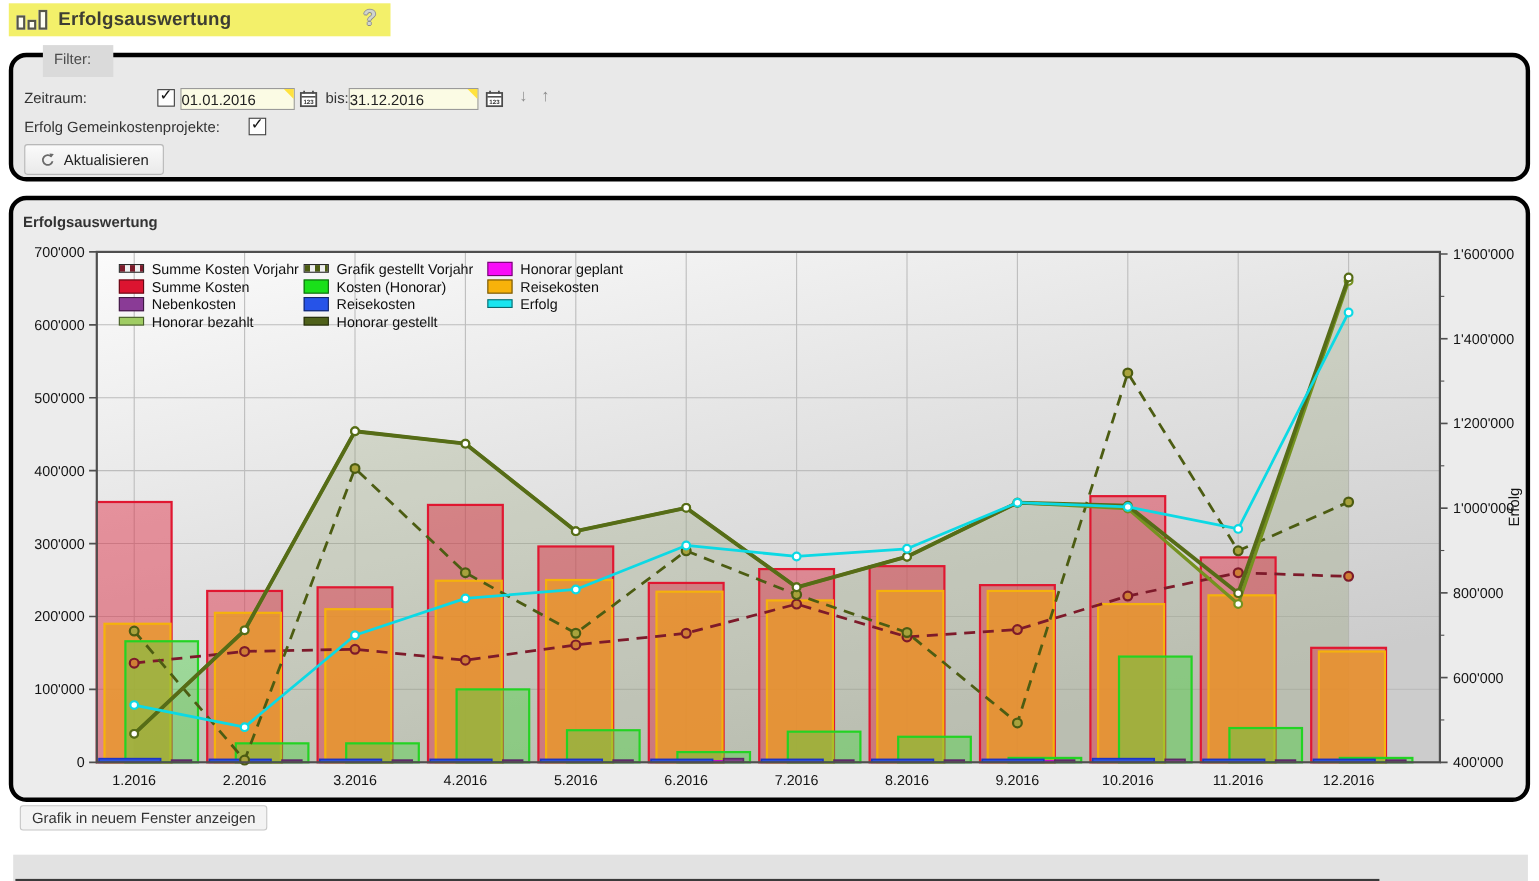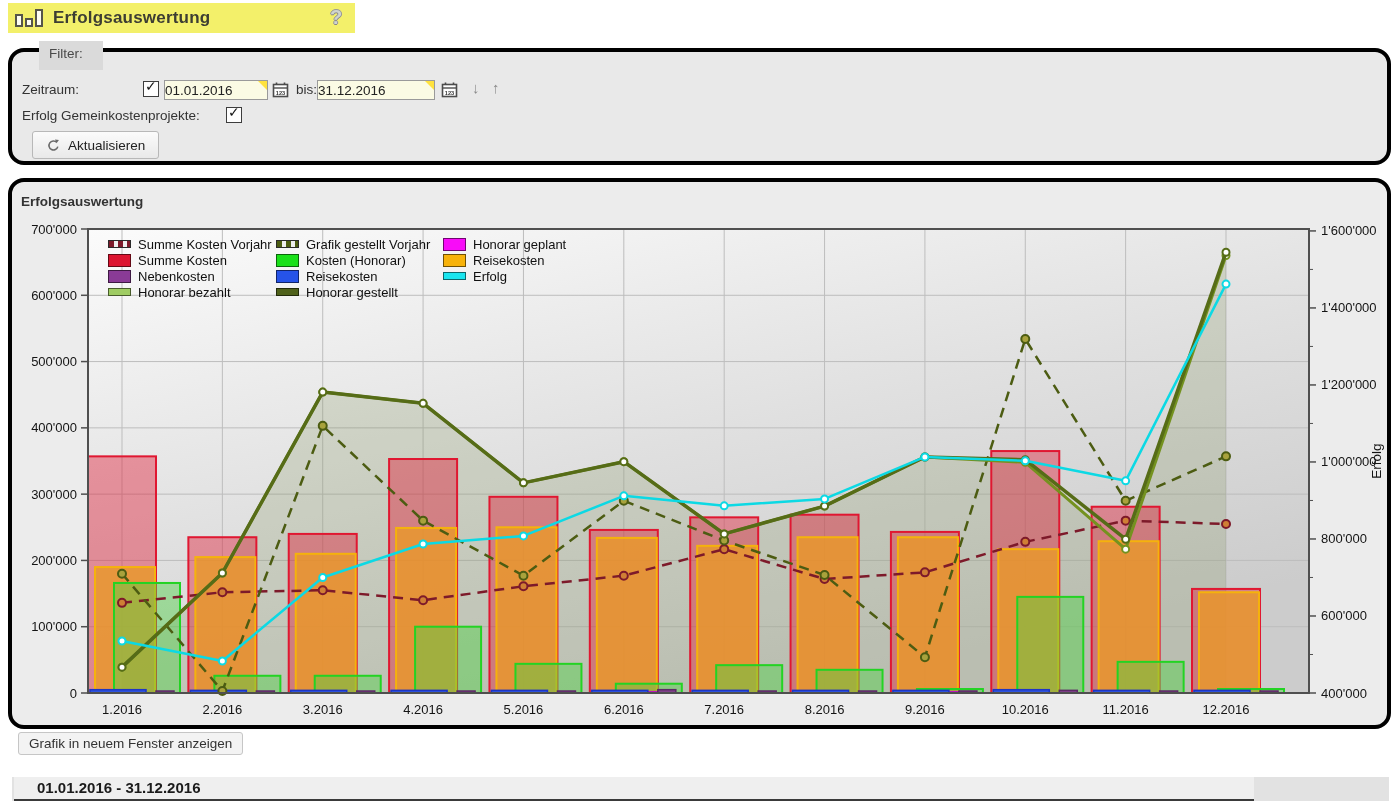--- a/index.html
+++ b/index.html
@@ -23,21 +23,21 @@
 
   .flabel{position:absolute;font-size:13.5px;color:#333;white-space:nowrap;}
   .cb{position:absolute;width:14px;height:14px;background:#fefefe;border:1px solid #3d3d3d;cursor:pointer;}
   .cb .mark{position:absolute;left:1px;top:-4px;font-size:14px;color:#111;}
   .dfield{position:absolute;height:22px;}
   .dfield input{width:100%;height:20px;background:#fbfbe4;border:1px solid #9a9a9a;font-size:13.5px;color:#222;padding:0 0 0 0;font-family:inherit;box-sizing:border-box;}
   .dfield::after{content:"";position:absolute;right:1px;top:1px;border-left:9px solid transparent;border-top:9px solid #ffe23e;pointer-events:none;}
   .calbtn{position:absolute;width:20px;height:19px;background:none;border:none;padding:0;cursor:pointer;}
   .arrow{position:absolute;font-size:15px;color:#8c8c8c;cursor:pointer;}
   .btn{display:inline-flex;align-items:center;gap:7px;background:linear-gradient(#fbfbfb,#e9e9e9);border:1px solid #b8b8b8;border-radius:3px;font-size:13.5px;color:#222;font-family:inherit;cursor:pointer;}
-  #refresh-btn{position:absolute;left:20px;top:79px;height:28px;padding:0 13px;}
+  #refresh-btn{position:absolute;left:10px;top:79px;height:28px;padding:0 13px;}
 
   
   #chart-panel{left:8px;top:178px;width:1383px;height:551px;background:#ececec;}
   #chart-title{position:absolute;left:9px;top:12px;font-weight:bold;font-size:13.5px;color:#333;}
   #chart-svg{position:absolute;left:0;top:0;}
   .legend-col{position:absolute;display:flex;flex-direction:column;}
   .lrow{display:flex;align-items:center;height:16px;gap:7px;}
   .sw{box-sizing:border-box;display:inline-block;flex:0 0 auto;}
   .sw.bar{width:23px;height:13px;border:1px solid rgba(0,0,0,.55);}
   .sw.line{width:23px;height:8px;border:1px solid rgba(0,0,0,.55);}
@@ -405,18 +405,15 @@
             <span class="sw line" style="background: rgb(25, 229, 239);"></span>
             <span class="lbl">Erfolg</span>
           </div>
         </div>
       </div>
   </div>
 
   <button id="open-btn">Grafik in neuem Fenster anzeigen</button>
 
   <div id="footer">
-    <div class="strip">
-      <b>01.01.2016 - 31.12.2016</b>
-    </div>
     <div class="dark"></div>
   </div>
 </div>
 
 </body></html>

